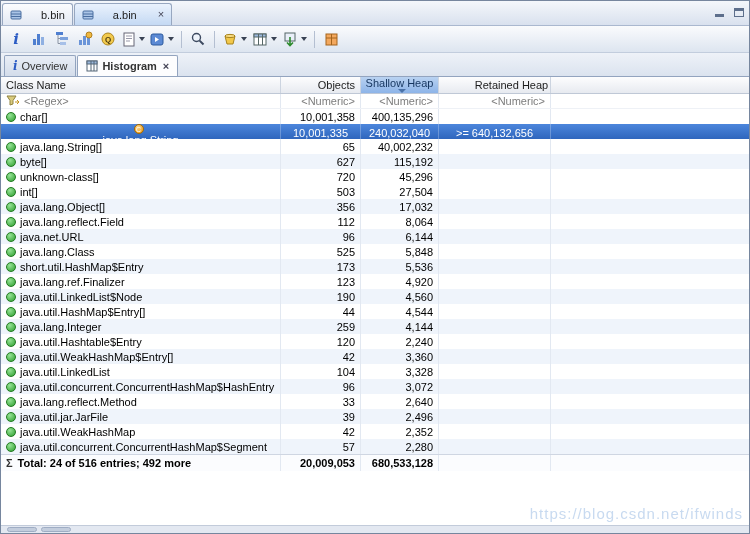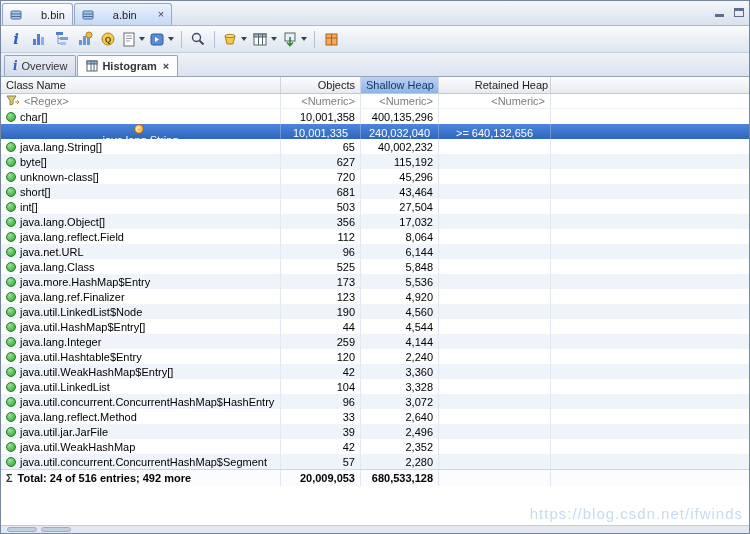--- a/index.html
+++ b/index.html
@@ -31,21 +31,21 @@
     border:1px solid #93a4bf; border-bottom:none; border-radius:2px 2px 0 0; margin-right:1px;
     background:linear-gradient(#e9eef6,#d3dcea); }
   .view-tab.active { background:#fdfdfe; font-weight:bold; }
 
   
   .table-area { flex:1; background:#5eead4; display:flex; flex-direction:column; overflow:hidden; }
   .thead { display:flex; height:17px; background:linear-gradient(#fdfdfe,#e7eaf0); border-bottom:1px solid #bfc8d6; font-size:11px; color:#1c1c1c; flex-shrink:0; }
   .th { display:flex; align-items:center; padding:0 5px; border-right:1px solid #ccd4e0; overflow:hidden; white-space:nowrap; }
   .th.num { justify-content:flex-end; }
   .th.ctr { justify-content:center;padding-left:39px; }
-  .th.sorted { background:linear-gradient(var(--sorted-header-top,#b9d2f1), var(--sorted-header,#8db4e8)); color:#15355f; }
+  .th.sorted { background:linear-gradient(var(--sorted-header-top,#b9d2f1), var(--sorted-header,#8db4e8)); color:#15355f;flex-direction:column; }
   .sort-arrow { width:0; height:0; border-left:4px solid transparent; border-right:4px solid transparent; border-top:4px solid #4a72a8; margin-left:5px; }
 
   .col-class    { width:280px; flex-shrink:0; }
   .col-objects  { width:80px;  flex-shrink:0; }
   .col-shallow  { width:78px;  flex-shrink:0; }
   .col-retained { width:112px; flex-shrink:0; }
   .col-filler   { flex:1; border-right:none !important; }
 
   .row, .filter-row, .total-row { display:flex; height:15px; font-size:11px; align-items:stretch; flex-shrink:0; color:#000; background:#fff; }
   .cell { display:flex; align-items:center; padding:0 5px; border-right:1px solid #e2e8f1; overflow:hidden; white-space:nowrap; }
@@ -294,30 +294,20 @@
         <div class="row">
           <div class="cell col-class">
             <span class="class-icon"></span>
             <span>unknown-class[]</span>
           </div>
           <div class="cell num col-objects">720</div>
           <div class="cell num col-shallow">45,296</div>
           <div class="cell num col-retained"></div>
           <div class="cell col-filler"></div>
         </div>
-        <div class="row alt">
-          <div class="cell col-class">
-            <span class="class-icon"></span>
-            <span>short[]</span>
-          </div>
-          <div class="cell num col-objects">681</div>
-          <div class="cell num col-shallow">43,464</div>
-          <div class="cell num col-retained"></div>
-          <div class="cell col-filler"></div>
-        </div>
         <div class="row">
           <div class="cell col-class">
             <span class="class-icon"></span>
             <span>int[]</span>
           </div>
           <div class="cell num col-objects">503</div>
           <div class="cell num col-shallow">27,504</div>
           <div class="cell num col-retained"></div>
           <div class="cell col-filler"></div>
         </div>
@@ -357,21 +347,21 @@
             <span>java.lang.Class</span>
           </div>
           <div class="cell num col-objects">525</div>
           <div class="cell num col-shallow">5,848</div>
           <div class="cell num col-retained"></div>
           <div class="cell col-filler"></div>
         </div>
         <div class="row alt">
           <div class="cell col-class">
             <span class="class-icon"></span>
-            <span>java.more.HashMap$Entry</span>
+            <span>short.util.HashMap$Entry</span>
           </div>
           <div class="cell num col-objects">173</div>
           <div class="cell num col-shallow">5,536</div>
           <div class="cell num col-retained"></div>
           <div class="cell col-filler"></div>
         </div>
         <div class="row">
           <div class="cell col-class">
             <span class="class-icon"></span>
             <span>java.lang.ref.Finalizer</span>

